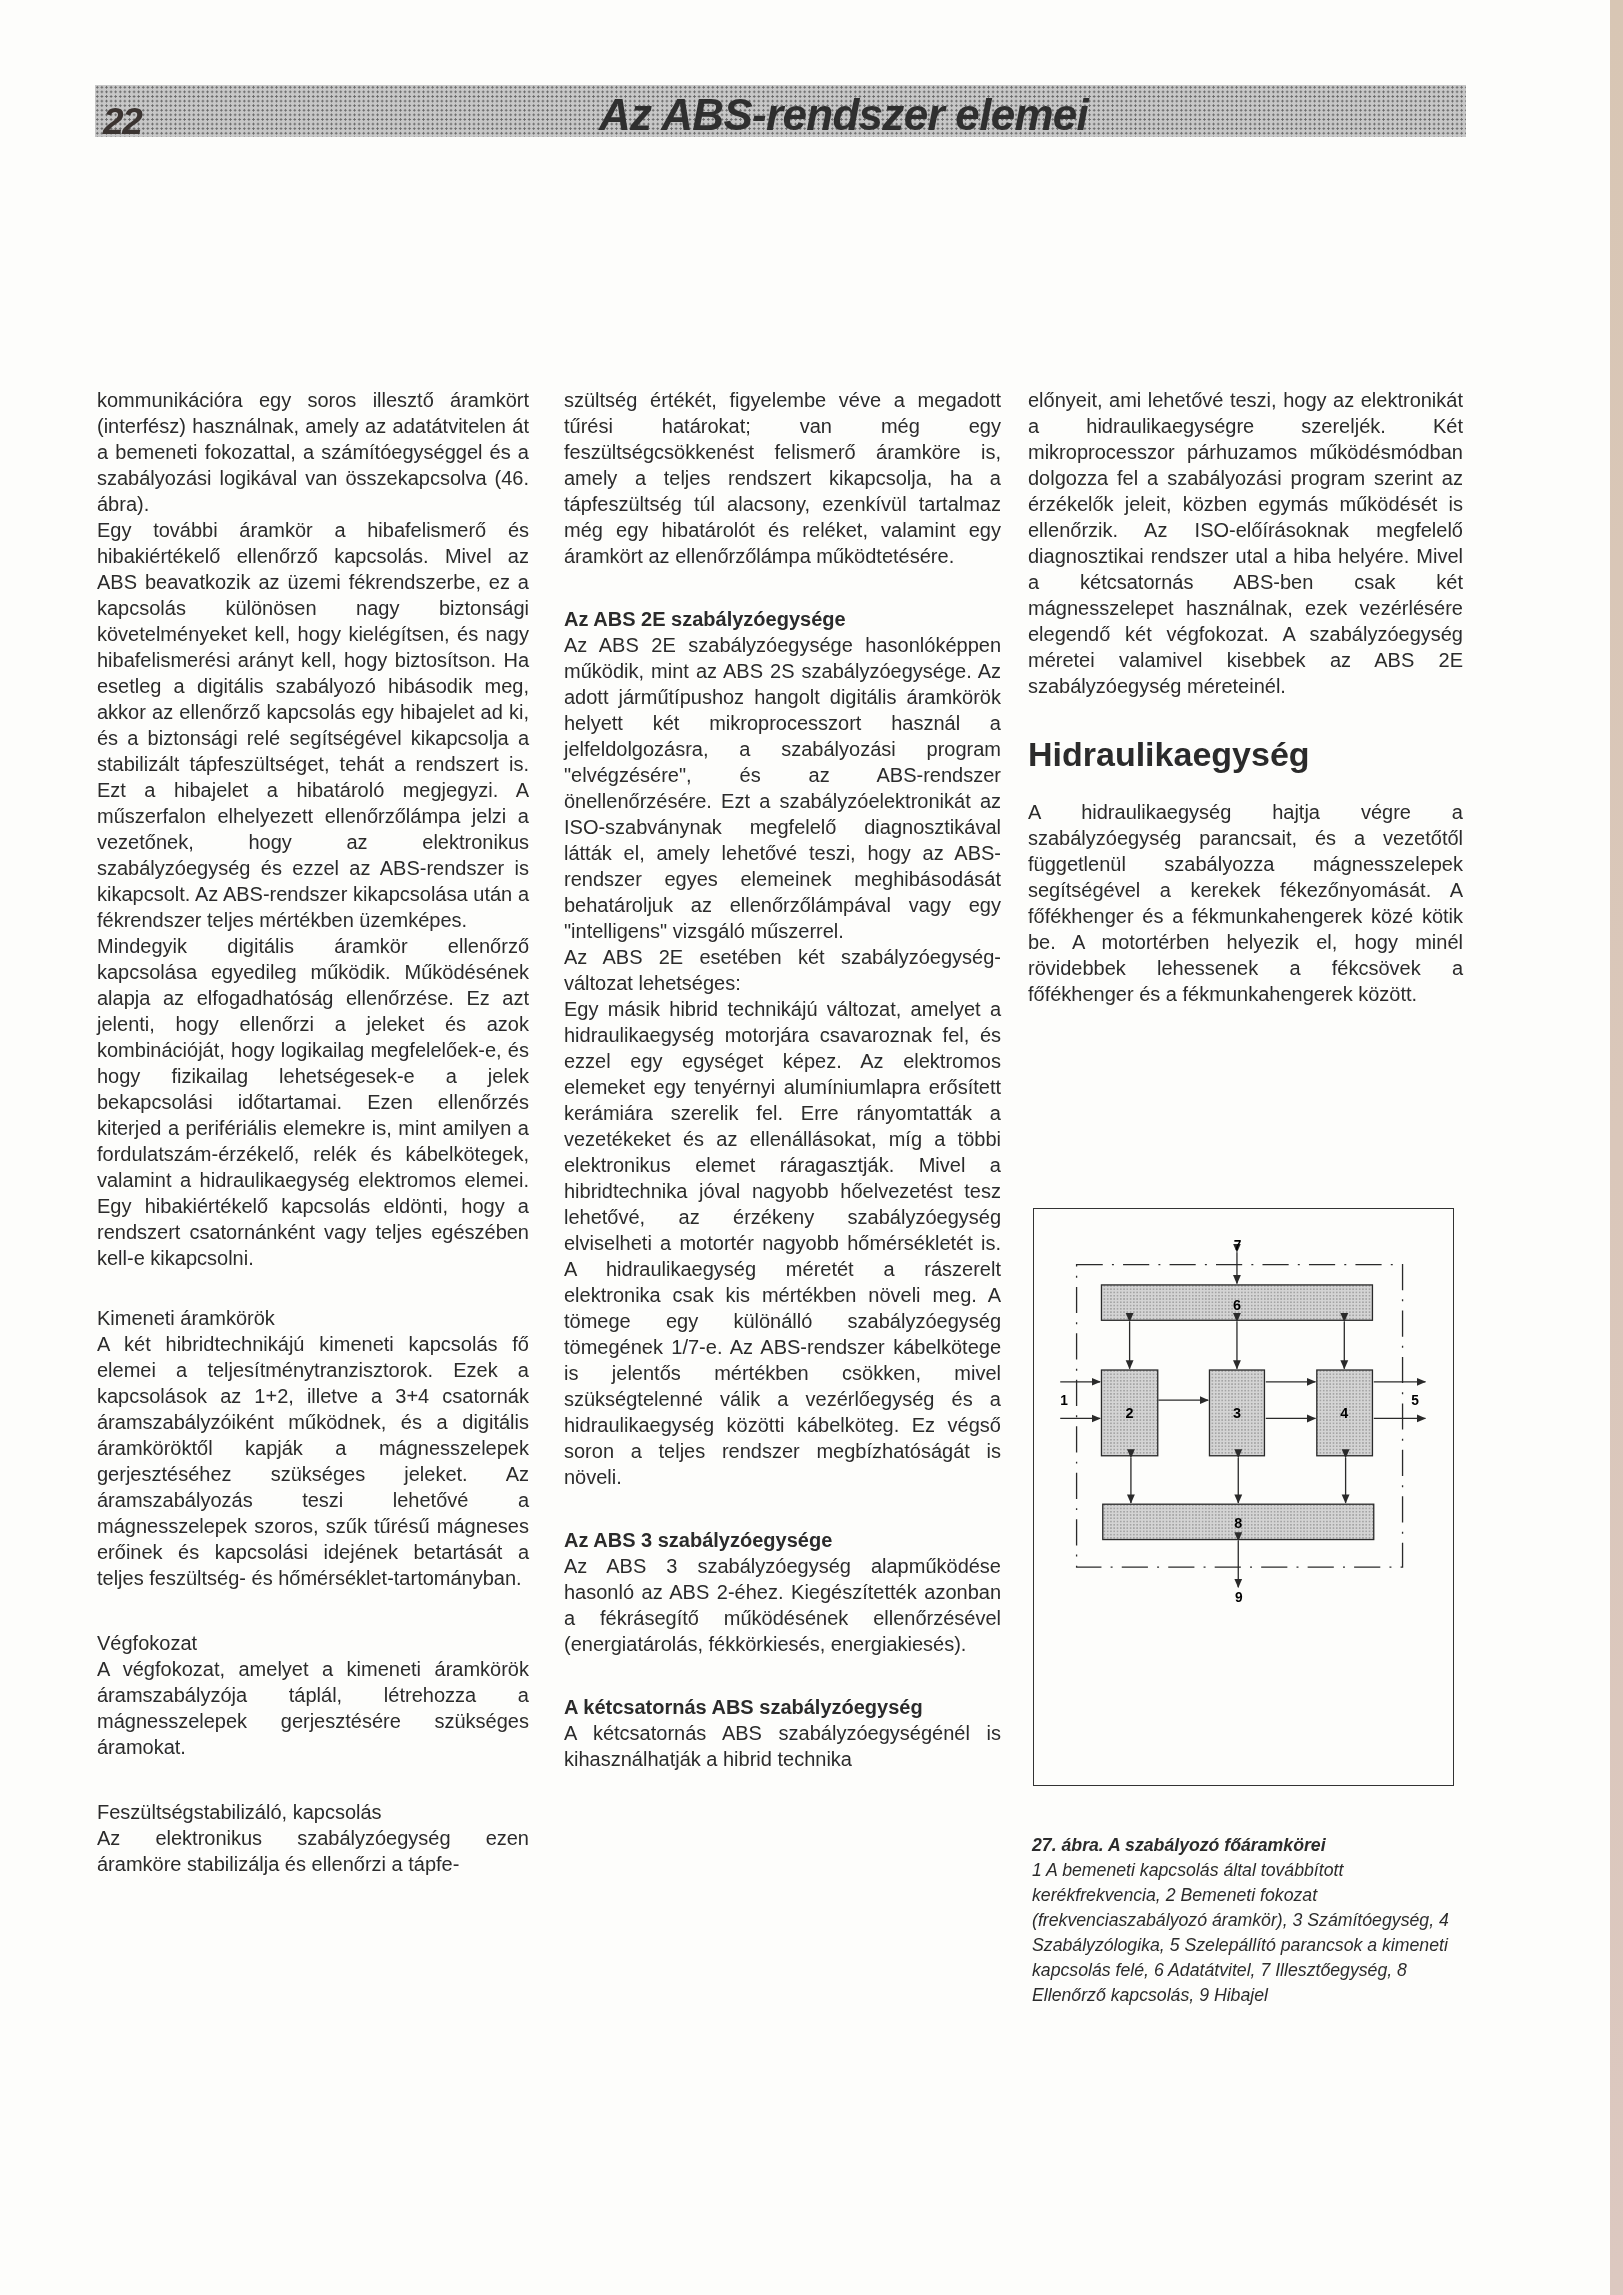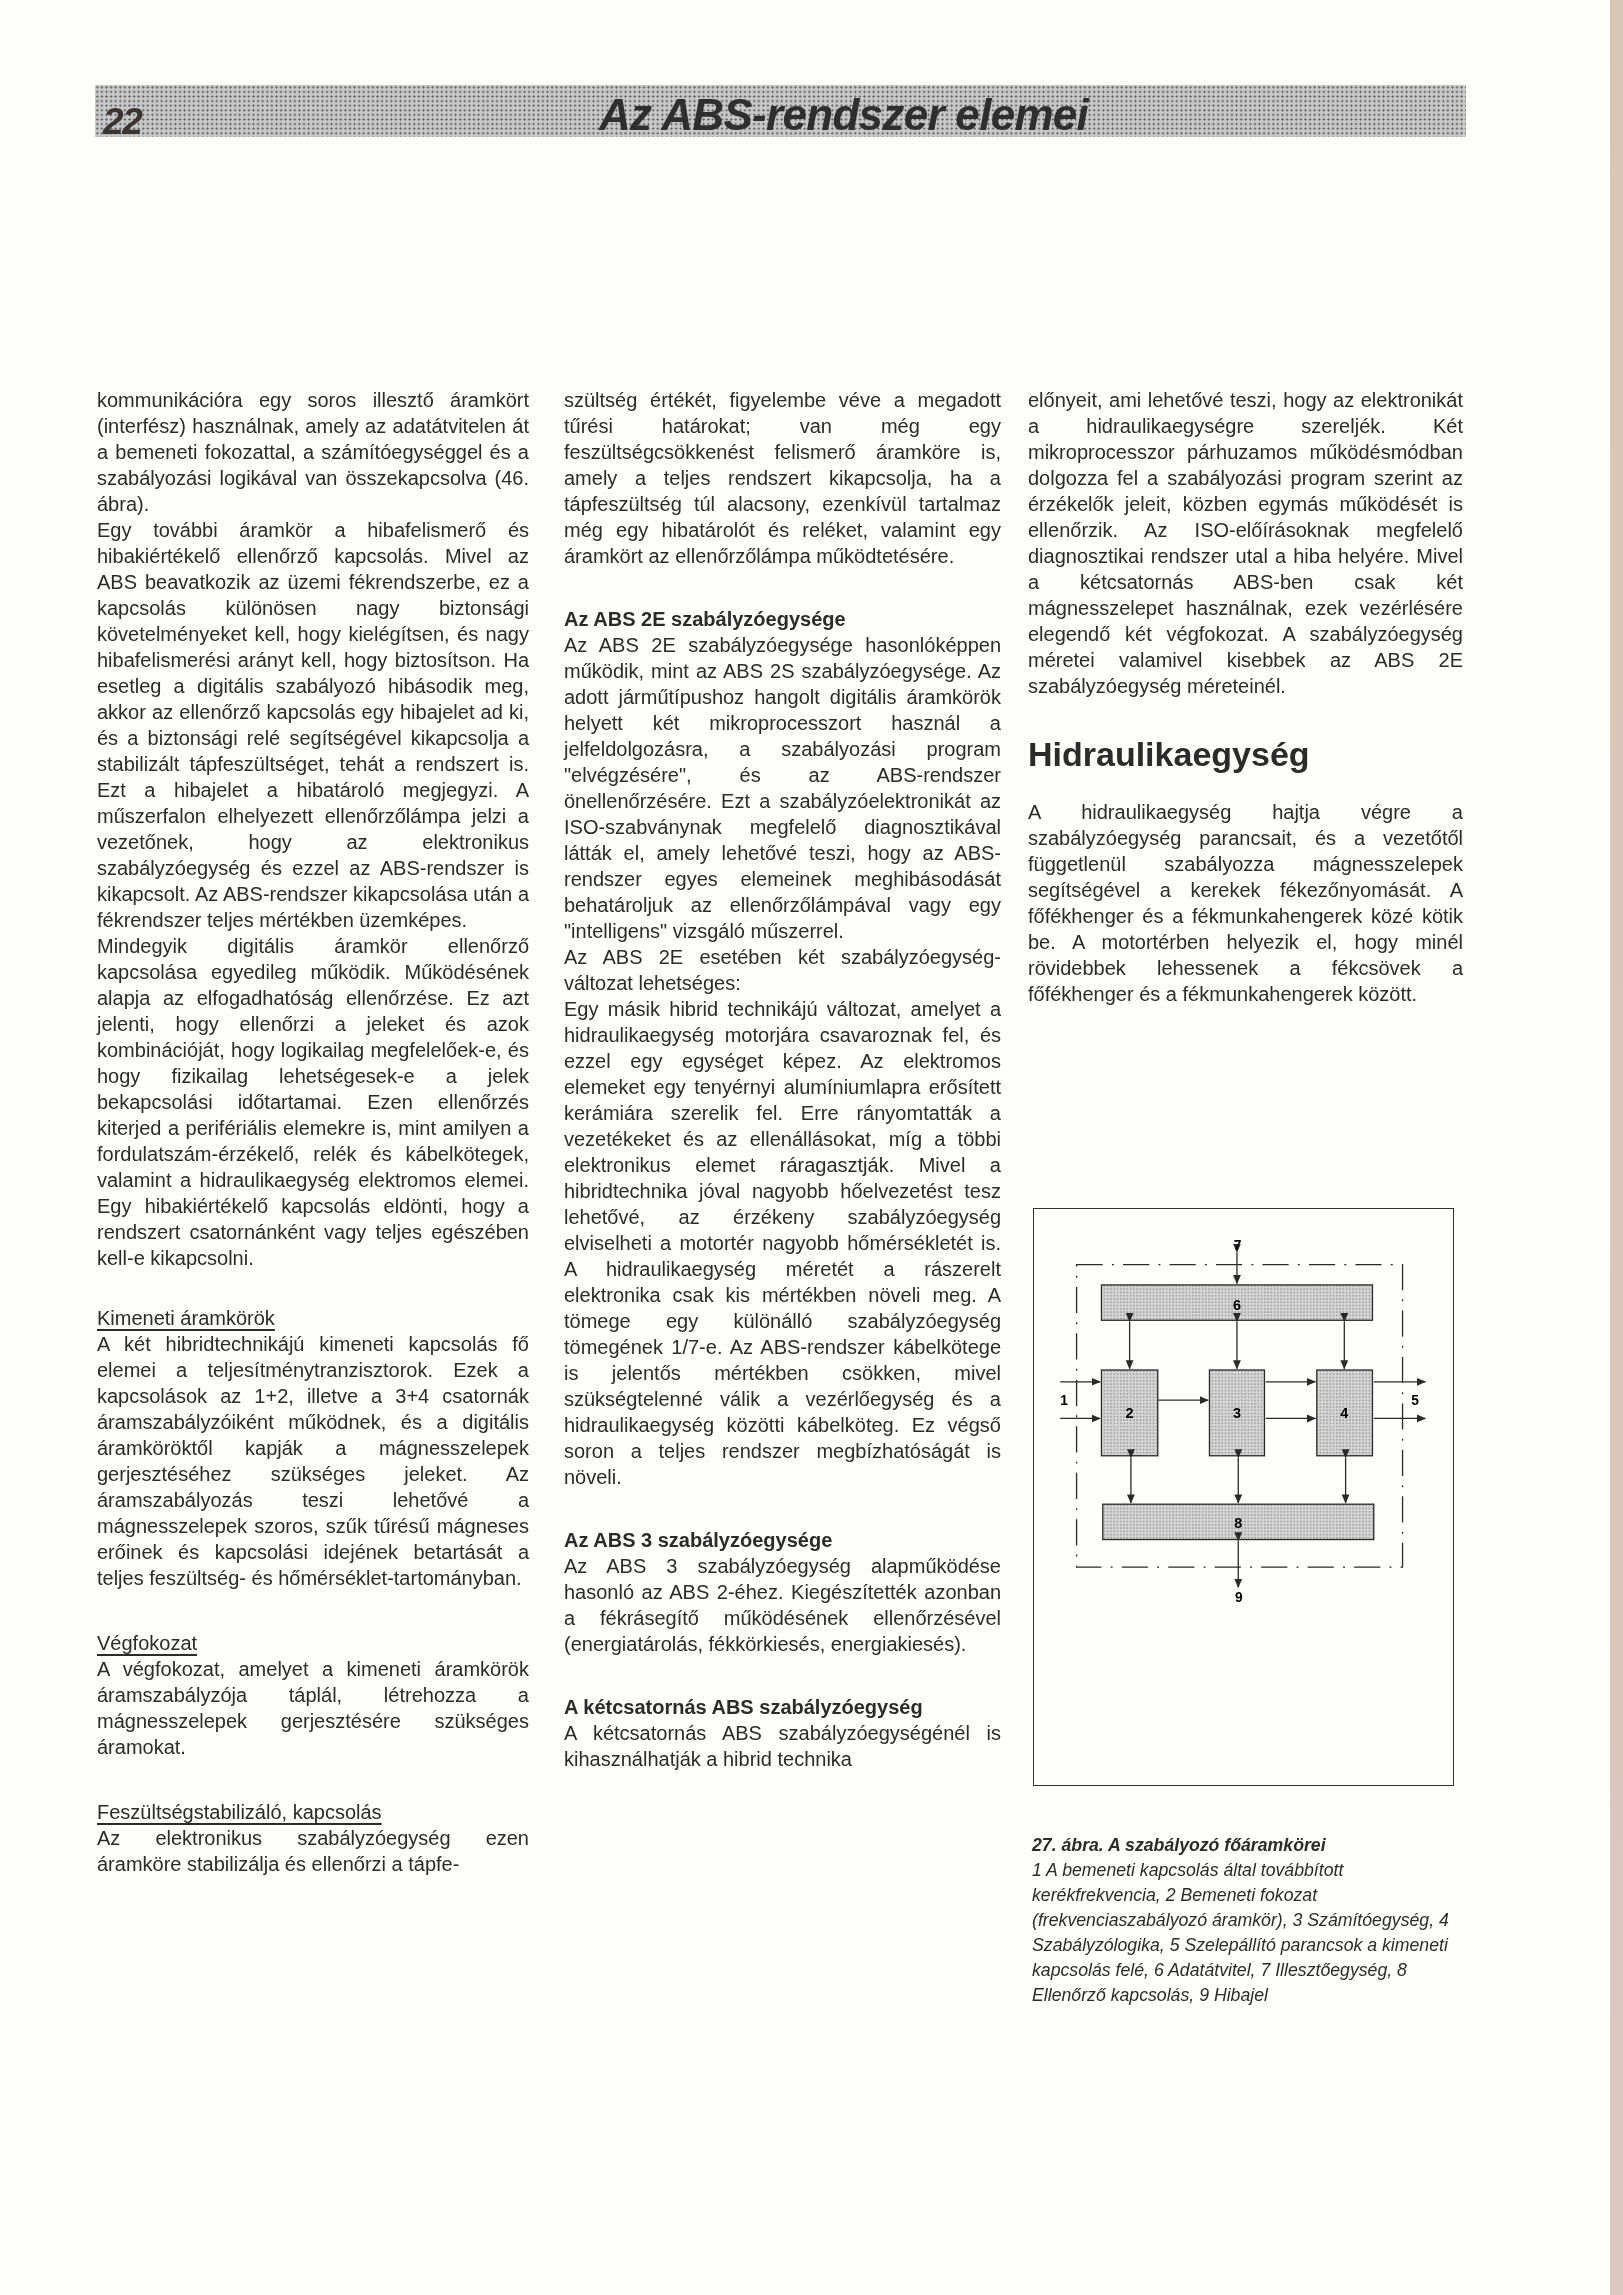--- a/index.html
+++ b/index.html
@@ -34,21 +34,21 @@
   .col {
     position: absolute; top: 387px;
     font-size: 20px; line-height: 26px;
     text-align: justify;
   }
   .col p { margin: 0; }
   .col-1 { left: 97px; width: 432px; }
   .col-2 { left: 564px; width: 437px; }
   .col-3 { left: 1028px; width: 435px; }
   .sub-underlined {
-    display: inline-block; text-decoration: underline; text-underline-offset: 3.9px;
+    display: inline-block; text-underline-offset: 3.9px;
     margin-top: 39px;
   }
   .sub-underlined.first { margin-top: 34px; }
   .bold-heading { font-weight: bold; margin-top: 37px; display: block; font-size: 20px; }
   .big-heading { font-weight: bold; font-size: 34px; line-height: 34px; margin: 38px 0 27.5px; display: block; }
   .figure-box {
     position: absolute; left: 1033px; top: 1208px; width: 419px; height: 576px;
     border: 1.3px solid #333; background: #fdfdfb;
   }
   .caption {

